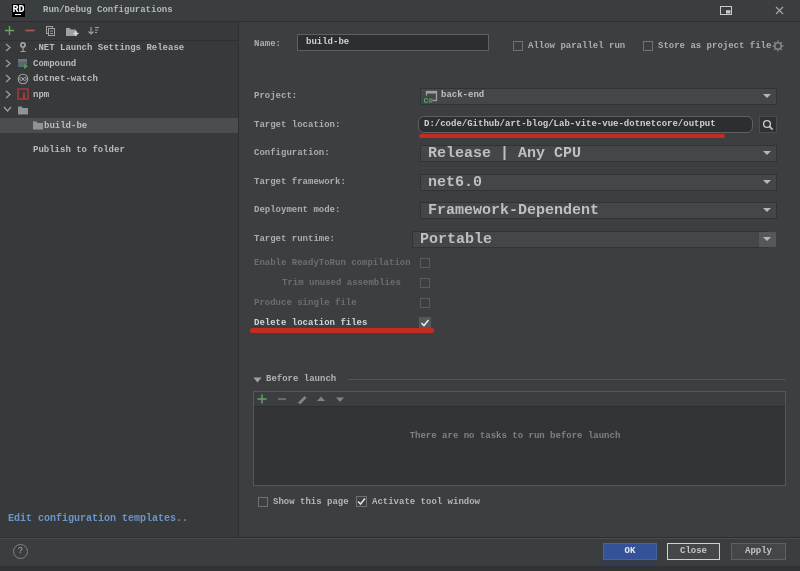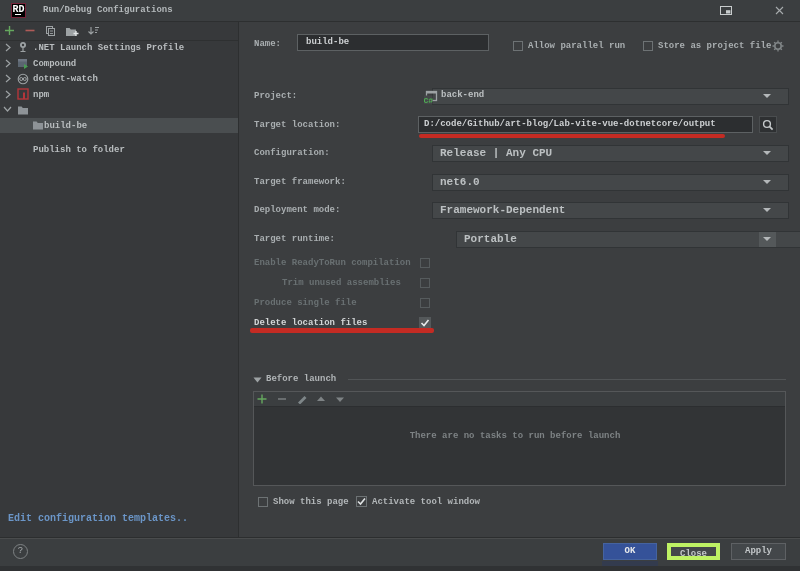--- a/index.html
+++ b/index.html
@@ -2,22 +2,22 @@
 <html><head>
 <meta charset="utf-8">
 <style>
   html,body{margin:0;padding:0;}
   body{width:800px;height:571px;overflow:hidden;background:#3c3e40;
        font-family:"Liberation Mono",monospace;}
   .abs{position:absolute;}
   .lbl{position:absolute;font-size:9px;font-weight:bold;color:#a9aeb0;white-space:pre;}
   .dim{color:#697072;}
   .combo{position:absolute;background:#444749;border:1px solid #313436;
-         box-sizing:border-box;height:17px;color:#bcc0c2;font-size:11px;
-         font-weight:bold;line-height:15px;white-space:pre;margin-left:12px;}
+         box-sizing:border-box;height:17px;color:#bcc0c2;font-size:15px;
+         font-weight:bold;line-height:15px;white-space:pre;}
   .carr{position:absolute;right:6px;top:6px;width:0;height:0;
         border-left:4px solid transparent;border-right:4px solid transparent;
         border-top:4px solid #b4b8ba;}
   .tfield{position:absolute;background:#2c2e30;border:1px solid #5d6163;
           box-sizing:border-box;height:17px;color:#ced1d3;font-size:9px;
           font-weight:bold;line-height:15px;white-space:pre;}
   .cb{position:absolute;width:10px;height:10px;box-sizing:border-box;
       border:1px solid #6d7274;background:transparent;}
   .cb.dimbox{border-color:#565b5d;}
   .treerow{position:absolute;left:0;width:238px;height:16px;color:#b9bdbf;
@@ -65,21 +65,21 @@
   <div class="abs" style="left:0;top:40px;width:238px;height:1px;background:#2e3031;"></div>
 
   <svg class="abs" style="left:4px;top:43px;" width="8" height="9" viewBox="0 0 8 9">
       <path d="M2 1 L6 4.5 L2 8" stroke="#9da2a4" stroke-width="1.2" fill="none"></path>
     </svg>
   <svg class="abs" style="left:17px;top:41px;" width="12" height="12" viewBox="0 0 12 12">
     <circle cx="6" cy="4" r="3" fill="#9da2a4"></circle>
       <circle cx="6" cy="4" r="1.2" fill="#37393b"></circle>
     <path d="M6 6.6 V10 M3.5 10.5 h5" stroke="#9da2a4" stroke-width="1.2"></path>
   </svg>
-  <div class="treerow" style="top:40px;left:33px;">.NET Launch Settings Profile</div>
+  <div class="treerow" style="top:40px;left:33px;">.NET Launch Settings Release</div>
 
   <svg class="abs" style="left:4px;top:58.5px;" width="8" height="9" viewBox="0 0 8 9">
       <path d="M2 1 L6 4.5 L2 8" stroke="#9da2a4" stroke-width="1.2" fill="none"></path>
     </svg>
   <svg class="abs" style="left:17px;top:57px;" width="12" height="12" viewBox="0 0 12 12">
     <rect x="1" y="2" width="9" height="8" fill="#5b6570"></rect>
     <rect x="1" y="2" width="9" height="2.5" fill="#6e7682"></rect>
     <path d="M7 7 L11 9.5 L7 12 z" fill="#499c54"></path>
   </svg>
   <div class="treerow" style="top:55.5px;left:33px;">Compound</div>
@@ -135,42 +135,42 @@
   <svg class="abs" style="left:424px;top:90px;" width="14" height="14" viewBox="0 0 14 14">
     <rect x="2.5" y="1.5" width="10" height="9" fill="none" stroke="#9da2a4" stroke-width="1.3"></rect>
     <rect x="2.5" y="1.5" width="10" height="2" fill="#9da2a4"></rect>
     <rect x="0" y="5.5" width="8.5" height="8.5" fill="#444749"></rect>
     <text x="4.2" y="13" font-size="8" font-weight="bold" fill="#4fae54" text-anchor="middle" font-family="Liberation Mono,monospace">C#</text>
   </svg>
   <div class="abs" style="left:441px;top:90px;font-size:9px;font-weight:bold;color:#bcc0c2;white-space:pre;">back-end</div>
   <div class="abs carr" style="left:763px;top:94px;"></div>
 
   <div class="lbl" style="left:254px;top:120px;text-align:center;">Target location:</div>
-  <div class="tfield" style="left:418px;top:116px;width:335px;padding-left:5px;">D:/code/Github/art-blog/Lab-vite-vue-dotnetcore/output</div>
+  <div class="tfield" style="left:418px;top:116px;width:335px;padding-left:5px;border-radius:6px;">D:/code/Github/art-blog/Lab-vite-vue-dotnetcore/output</div>
   <div class="abs" style="left:419px;top:133.5px;width:306px;height:4.5px;background:#c42b23;border-radius:2px;"></div>
   <div class="abs" style="left:759px;top:116px;width:18px;height:17px;background:#2e3032;border:1px solid #4a4d4f;box-sizing:border-box;"></div>
   <svg class="abs" style="left:762px;top:119px;" width="12" height="12" viewBox="0 0 12 12">
     <circle cx="5" cy="5" r="3.4" fill="none" stroke="#c6cacc" stroke-width="1.4"></circle>
     <path d="M7.6 7.6 L10.6 10.6" stroke="#c6cacc" stroke-width="1.6"></path>
   </svg>
 
   <div class="lbl" style="left:254px;top:148px;">Configuration:</div>
   <div class="combo" style="left:420px;top:145px;width:357px;padding-left:7px;">Release | Any CPU</div>
   <div class="abs carr" style="left:763px;top:151px;"></div>
 
   <div class="lbl" style="left:254px;top:177px;">Target framework:</div>
   <div class="combo" style="left:420px;top:174px;width:357px;padding-left:7px;">net6.0</div>
   <div class="abs carr" style="left:763px;top:180px;"></div>
 
   <div class="lbl" style="left:254px;top:205px;">Deployment mode:</div>
   <div class="combo" style="left:420px;top:202px;width:357px;padding-left:7px;">Framework-Dependent</div>
   <div class="abs carr" style="left:763px;top:208px;"></div>
 
   <div class="lbl" style="left:254px;top:234px;">Target runtime:</div>
-  <div class="combo" style="left:444px;top:231px;width:357px;padding-left:7px;">Portable</div>
+  <div class="combo" style="left:412px;top:231px;width:357px;padding-left:7px;">Portable</div>
   <div class="abs" style="left:759px;top:232px;width:17px;height:15px;background:#54585a;"></div>
   <div class="abs carr" style="left:763px;top:237px;"></div>
 
   <div class="lbl dim" style="left:254px;top:258px;">Enable ReadyToRun compilation</div>
   <div class="cb dimbox" style="left:420px;top:258px;"></div>
   <div class="lbl dim" style="left:254px;top:278px;margin-left:28px;">Trim unused assemblies</div>
   <div class="cb dimbox" style="left:420px;top:278px;"></div>
   <div class="lbl dim" style="left:254px;top:298px;">Produce single file</div>
   <div class="cb dimbox" style="left:420px;top:298px;"></div>
   <div class="lbl" style="left:254px;top:318px;color:#d3d6d7;">Delete location files</div>
@@ -203,18 +203,18 @@
   <svg class="abs" style="left:356px;top:496px;" width="11" height="11" viewBox="0 0 11 11">
     <rect x="0.5" y="0.5" width="10" height="10" fill="none" stroke="#6d7274" stroke-width="1"></rect>
     <path d="M2 5.5 L4.5 8 L9 2.5" stroke="#dfe2e3" stroke-width="1.6" fill="none"></path>
   </svg>
   <div class="lbl" style="left:372px;top:497px;color:#b2b6b8;">Activate tool window</div>
 
   <div class="abs" style="left:0;top:537px;width:800px;height:1px;background:#2c2e2f;"></div>
   <div class="abs" style="left:0;top:538px;width:800px;height:28px;background:#3b3e40;border-top:1px solid #4a4c4d;box-sizing:border-box;"></div>
   <div class="abs" style="left:13px;top:544px;width:15px;height:15px;border-radius:50%;border:1.5px solid #7e8284;box-sizing:border-box;color:#a8acae;font-size:9px;text-align:center;line-height:12px;">?</div>
   <div class="abs" style="left:603px;top:543px;width:54px;height:17px;background:#355299;border:1px solid #45639f;box-sizing:border-box;color:#e8eaec;font-size:9px;font-weight:bold;text-align:center;line-height:15px;">OK</div>
-  <div class="abs" style="left:667px;top:543px;width:53px;height:17px;background:#43474a;border:4px solid #bef264;box-sizing:border-box;color:#c3c7c9;font-size:9px;font-weight:bold;text-align:center;line-height:15px;">Close</div>
+  <div class="abs" style="left:667px;top:543px;width:53px;height:17px;background:#43474a;border:1px solid #bef264;box-sizing:border-box;color:#c3c7c9;font-size:9px;font-weight:bold;text-align:center;line-height:15px;">Close</div>
   <div class="abs" style="left:731px;top:543px;width:55px;height:17px;background:#43474a;border:1px solid #5e6164;box-sizing:border-box;color:#c3c7c9;font-size:9px;font-weight:bold;text-align:center;line-height:15px;">Apply</div>
 
   <div class="abs" style="left:602px;top:561px;width:56px;height:5px;background:#333b4e;"></div>
   <div class="abs" style="left:0;top:566px;width:800px;height:5px;background:#303234;"></div>
 </div>
 
 </body></html>

